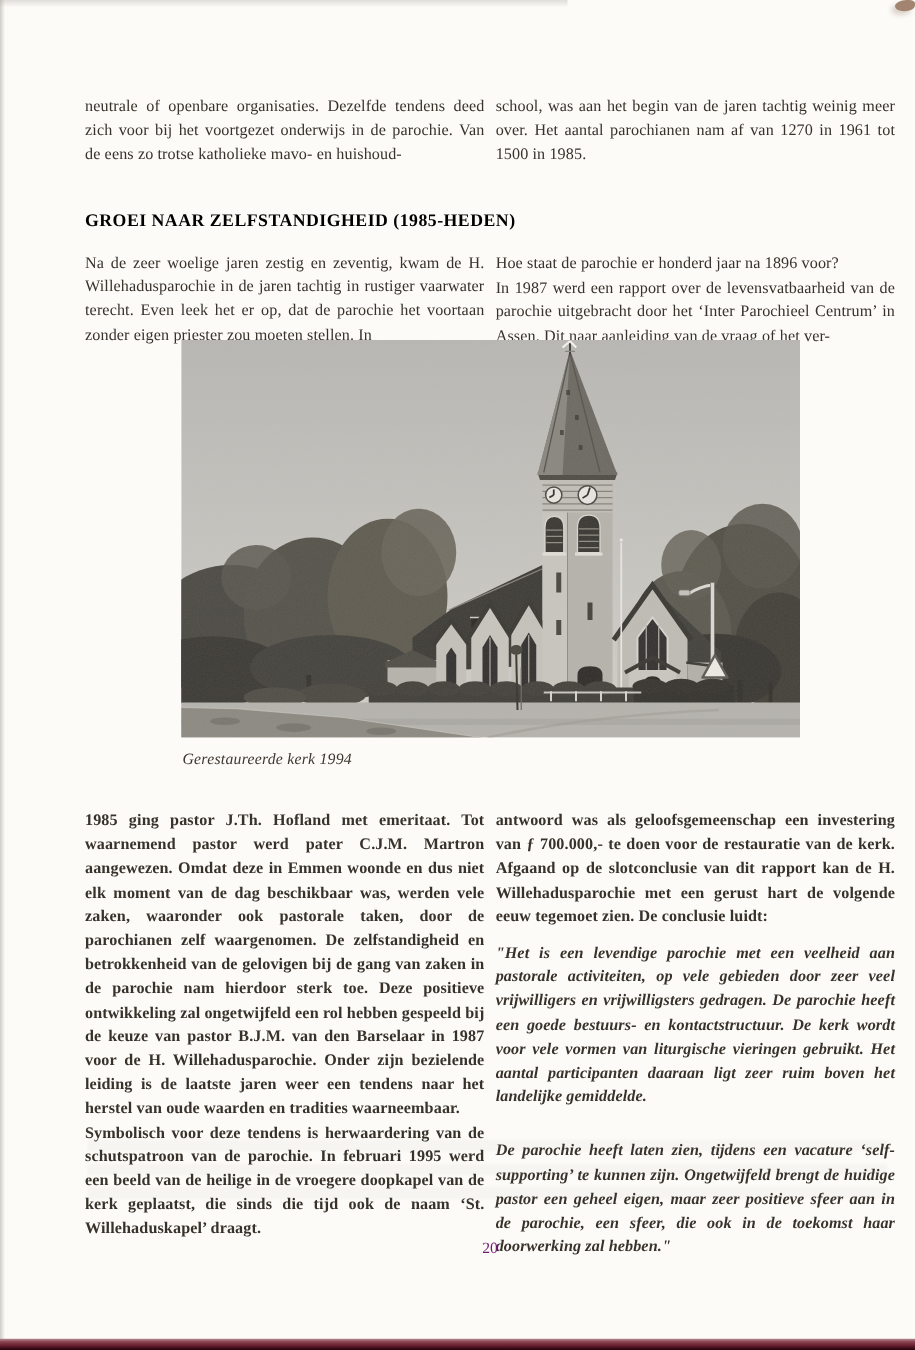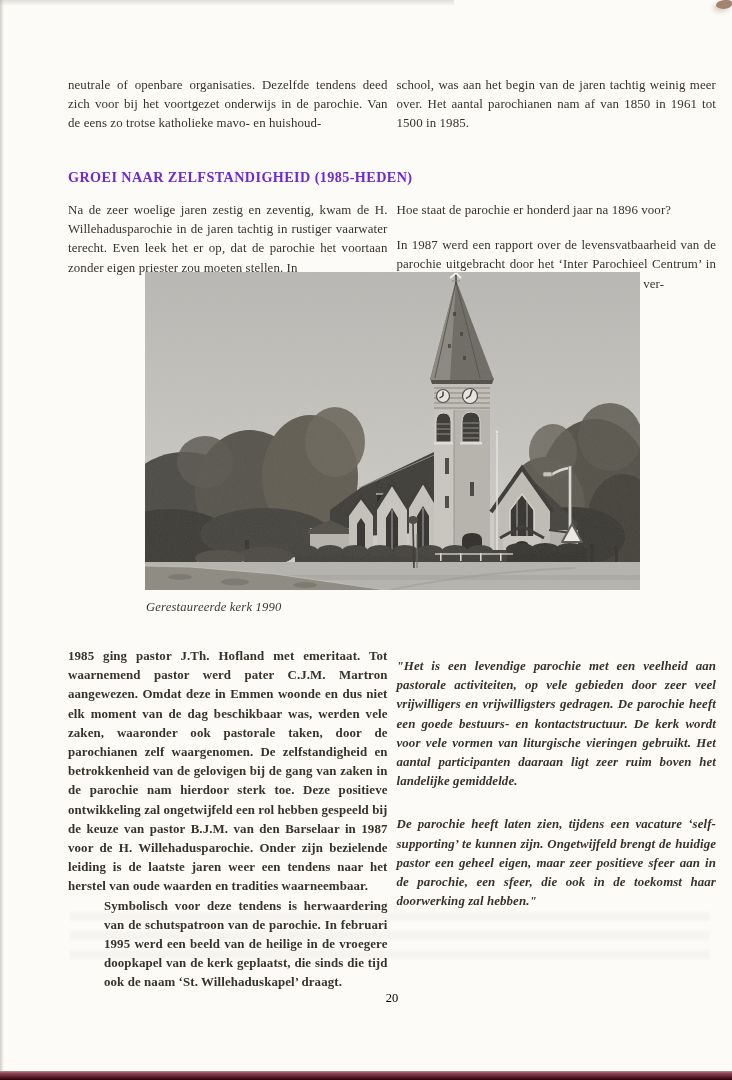--- a/index.html
+++ b/index.html
@@ -7,37 +7,37 @@
     position:relative; width:732px; height:1080px;
     background:#fcfbf8; overflow:hidden;
     font-family:"Liberation Serif", serif; color:#38322b;
   }
   p { margin:0; text-align:justify; font-size:12.9px; line-height:19.2px; letter-spacing:0.1px; }
   .row { position:absolute; left:68px; width:648px; display:flex; gap:9px; }
   .col { flex:1; min-width:0; }
   .row-intro   { top:76px; }
   .heading {
     position:absolute; left:68px; top:169px; width:648px;
-    font-weight:bold; font-size:14.2px; letter-spacing:0.4px; color:#6d28d9;
+    font-weight:bold; font-size:14.2px; letter-spacing:0.4px; color:#000000;
   }
   .row-opening { top:201px;font-family:Liberation Serif, serif; }
-  .opening-q { margin-bottom:16px; }
+  .opening-q { margin-bottom:1px; }
   .figure { position:absolute; left:145px; top:272px; width:495px; height:318px; }
   .figure svg { display:block; }
   .caption {
     position:absolute; left:146px; top:600px;
     font-style:italic; font-size:12.6px; letter-spacing:0.2px; color:#3e3831;
   }
   .row-body { top:647px;font-weight:bold; }
   .quote { font-style:italic;margin-top:24px; }
   .quote-first { margin-top:10px; }
-  .body-p2 { margin-top:0;margin-left:36px; }
+  .body-p2 { margin-top:0; }
   .page-number {
     position:absolute; left:68px; top:991px; width:648px;
-    text-align:center; font-size:12.5px; color:#000000;
+    text-align:center; font-size:12.5px; color:#701a75;
   }
   
   .edge-left {
     position:absolute; left:0; top:0; width:4px; height:100%;
     background:linear-gradient(90deg, rgba(170,166,158,.55), rgba(255,255,255,0));
   }
   .edge-top {
     position:absolute; left:0; top:0; width:62%; height:6px;
     background:linear-gradient(180deg, rgba(190,186,178,.45), rgba(255,255,255,0));
   }
@@ -64,21 +64,21 @@
 
   <div class="edge-top"></div>
   <div class="edge-left"></div>
   <div class="corner-smudge"></div>
 
   <div class="row row-intro">
     <div class="col">
       <p>neutrale of openbare organisaties. Dezelfde tendens deed zich voor bij het voortgezet onderwijs in de parochie. Van de eens zo trotse katholieke mavo- en huishoud-</p>
     </div>
     <div class="col">
-      <p>school, was aan het begin van de jaren tachtig weinig meer over. Het aantal parochianen nam af van 1850 in 1961 tot 1500 in 1985.</p>
+      <p>school, was aan het begin van de jaren tachtig weinig meer over. Het aantal parochianen nam af van 1270 in 1961 tot 1500 in 1985.</p>
     </div>
   </div>
 
   <div class="heading">GROEI NAAR ZELFSTANDIGHEID (1985-HEDEN)</div>
 
   <div class="row row-opening">
     <div class="col">
       <p>Na de zeer woelige jaren zestig en zeventig, kwam de H. Willehadusparochie in de jaren tachtig in rustiger vaarwater terecht. Even leek het er op, dat de parochie het voortaan zonder eigen priester zou moeten stellen. In</p>
     </div>
     <div class="col">
@@ -278,28 +278,29 @@
       <g>
         <line x1="268" y1="252" x2="269" y2="296" stroke="#38362f" stroke-width="1.6"></line>
         <ellipse cx="268" cy="248" rx="5" ry="4" fill="#49473f"></ellipse>
         <line x1="272" y1="262" x2="272" y2="296" stroke="#6b6861" stroke-width="1"></line>
       </g>
 
       <rect x="0" y="0" width="495" height="318" filter="url(#grain)" opacity=".5"></rect>
     </svg>
   </figure>
 
-  <div class="caption">Gerestaureerde kerk 1990</div>
+  <div class="caption">Gerestaureerde kerk 1994</div>
 
   <div class="row row-body">
     <div class="col">
       <p>1985 ging pastor J.Th. Hofland met emeritaat. Tot waarnemend pastor werd pater C.J.M. Martron aangewezen. Omdat deze in Emmen woonde en dus niet elk moment van de dag beschikbaar was, werden vele zaken, waaronder ook pastorale taken, door de parochianen zelf waargenomen. De zelfstandigheid en betrokkenheid van de gelovigen bij de gang van zaken in de parochie nam hierdoor sterk toe. Deze positieve ontwikkeling zal ongetwijfeld een rol hebben gespeeld bij de keuze van pastor B.J.M. van den Barselaar in 1987 voor de H. Willehadusparochie. Onder zijn bezielende leiding is de laatste jaren weer een tendens naar het herstel van oude waarden en tradities waarneembaar.</p>
       <p class="body-p2">Symbolisch voor deze tendens is herwaardering van de schutspatroon van de parochie. In februari 1995 werd een beeld van de heilige in de vroegere doopkapel van de kerk geplaatst, die sinds die tijd ook de naam ‘St. Willehaduskapel’ draagt.</p>
     </div>
     <div class="col">
+      <p>antwoord was als geloofsgemeenschap een investering van ƒ 700.000,- te doen voor de restauratie van de kerk. Afgaand op de slotconclusie van dit rapport kan de H. Willehadusparochie met een gerust hart de volgende eeuw tegemoet zien. De conclusie luidt:</p>
       <p class="quote quote-first">"Het is een levendige parochie met een veelheid aan pastorale activiteiten, op vele gebieden door zeer veel vrijwilligers en vrijwilligsters gedragen. De parochie heeft een goede bestuurs- en kontactstructuur. De kerk wordt voor vele vormen van liturgische vieringen gebruikt. Het aantal participanten daaraan ligt zeer ruim boven het landelijke gemiddelde.</p>
       <p class="quote">De parochie heeft laten zien, tijdens een vacature ‘self-supporting’ te kunnen zijn. Ongetwijfeld brengt de huidige pastor een geheel eigen, maar zeer positieve sfeer aan in de parochie, een sfeer, die ook in de toekomst haar doorwerking zal hebben."</p>
     </div>
   </div>
 
   <div class="showthrough"></div>
 
   <div class="page-number">20</div>
 
   <div class="bottom-band"></div>

